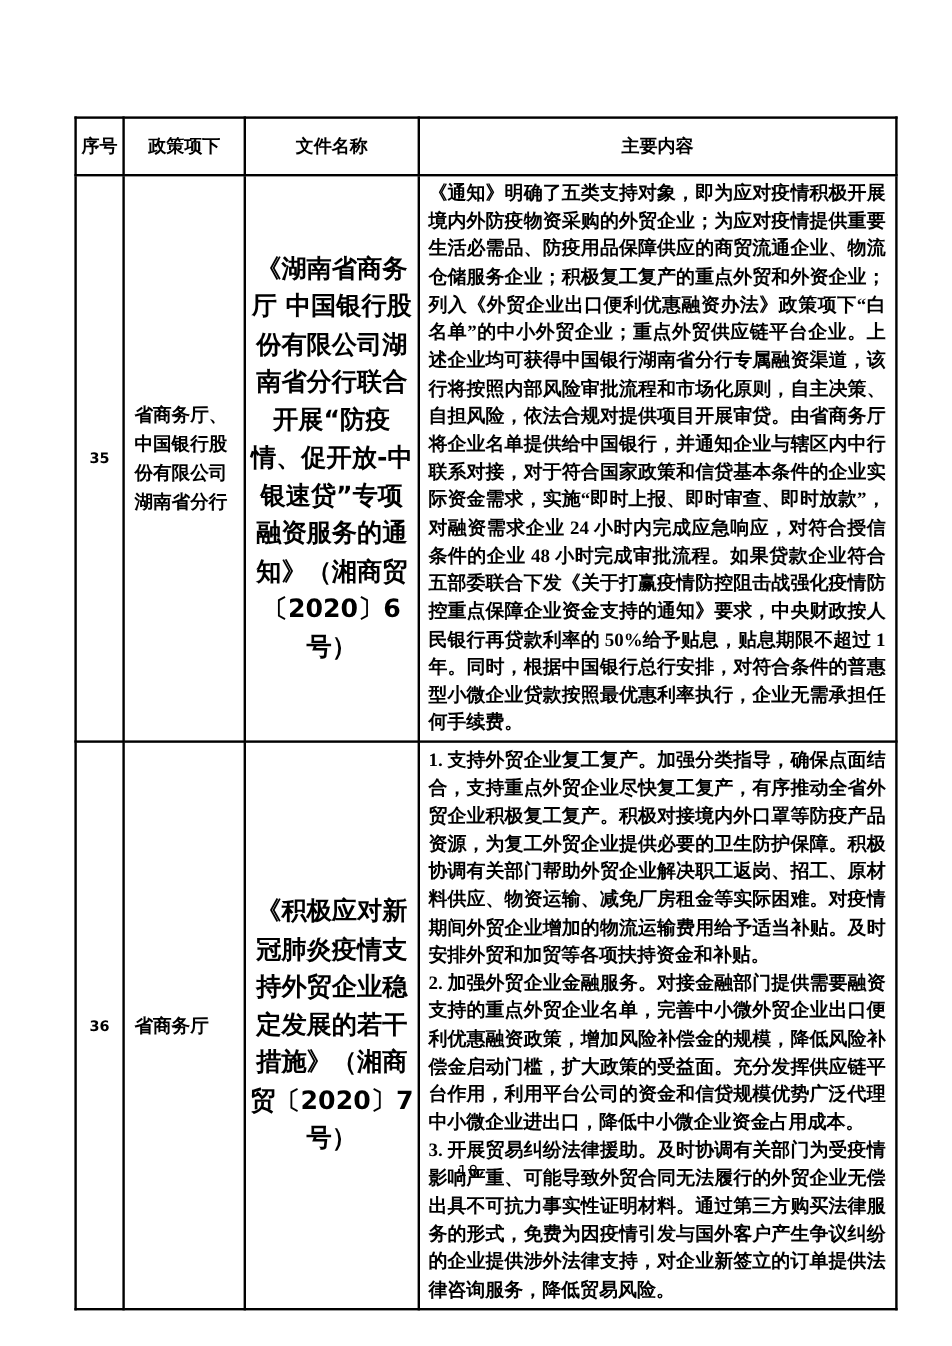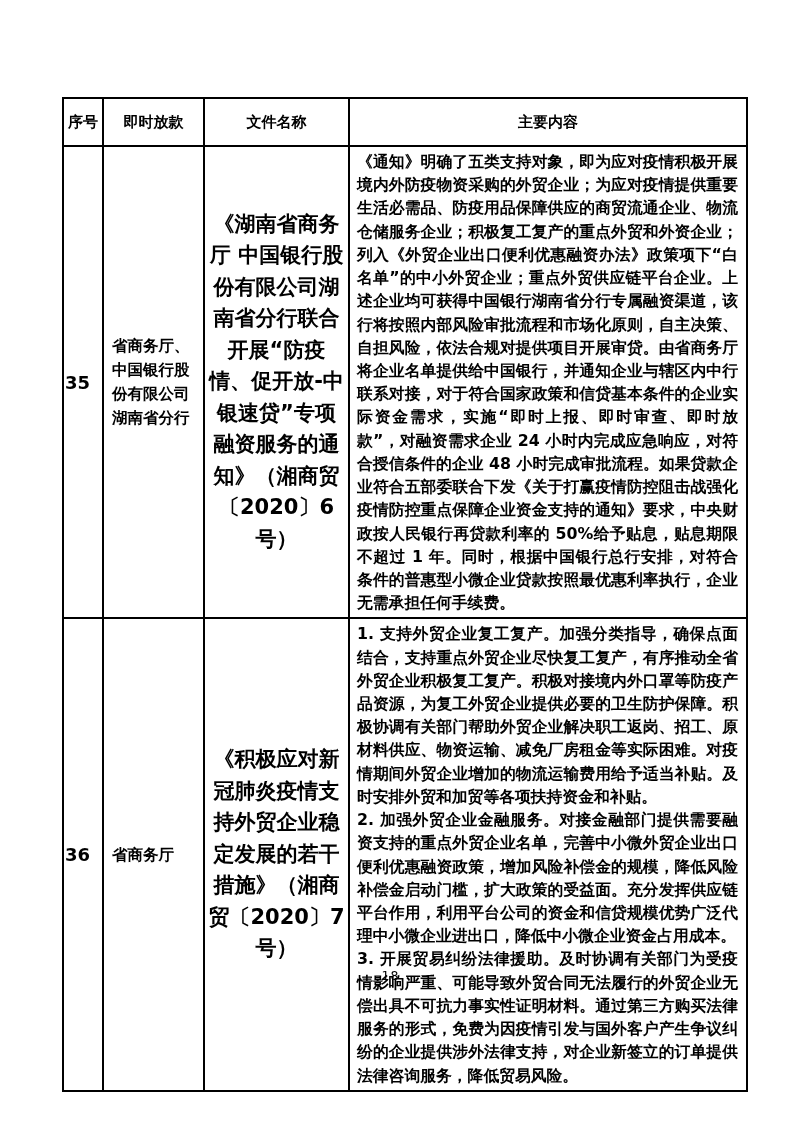--- a/index.html
+++ b/index.html
@@ -38,43 +38,43 @@
     font-size: 15px;
     line-height: 1.35;
     text-align: center;
     padding: 2px 2px;
     font-weight: 700;
   }
   tr.header-row { height: 48px; }
   tr.row-35 td { height: 418px; }
   tr.row-36 td { height: 454px; }
   td.c-index {
-    text-align: left;
-    font-size: 18px;
+    text-align: center;
+    font-size: 12px;
   }
   td.c-agency {
     font-size: 15.5px;
     line-height: 1.55;
     padding: 4px 8px;
     text-align: left;
   }
   td.c-doc {
     font-size: 21px;
     line-height: 1.5;
     padding: 0 3px;
     text-align: center;
   }
   td.c-content {
     font-size: 15.8px;
     line-height: 1.47;
     padding: 3px 8px 3px 7px;
     text-align: justify;
     vertical-align: middle;
   }
-  td.c-content p { margin: 0; }
+  td.c-content p { margin: 0; font-family: Liberation Serif, serif; }
   .page-number {
     position: absolute;
     left: 0;
     top: 968px;
     width: 781px;
     text-align: center;
     font-size: 12.5px;
     font-weight: 400;
     letter-spacing: 1px;
   }
@@ -87,21 +87,21 @@
   <table class="policy-table">
     <colgroup>
       <col style="width:40px">
       <col style="width:101px">
       <col style="width:145px">
       <col style="width:398px">
     </colgroup>
     <thead>
       <tr class="header-row">
         <th>序号</th>
-        <th>即时放款</th>
+        <th>政策项下</th>
         <th>文件名称</th>
         <th>主要内容</th>
       </tr>
     </thead>
     <tbody>
       <tr class="row-35">
         <td class="c-index">35</td>
         <td class="c-agency">省商务厅、中国银行股份有限公司湖南省分行</td>
         <td class="c-doc">《湖南省商务厅 中国银行股份有限公司湖南省分行联合开展“防疫情、促开放-中银速贷”专项融资服务的通知》（湘商贸〔2020〕6 号）</td>
         <td class="c-content">

